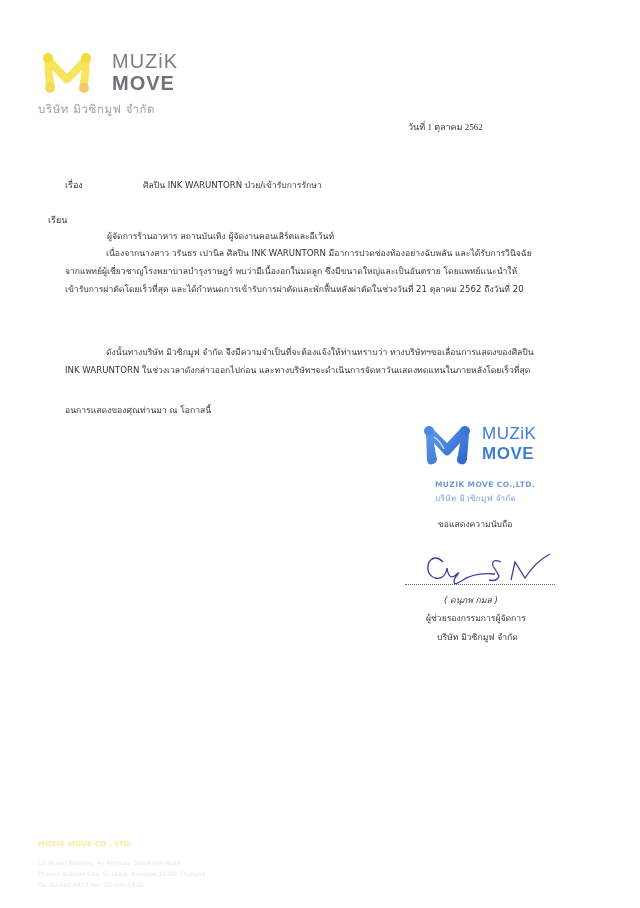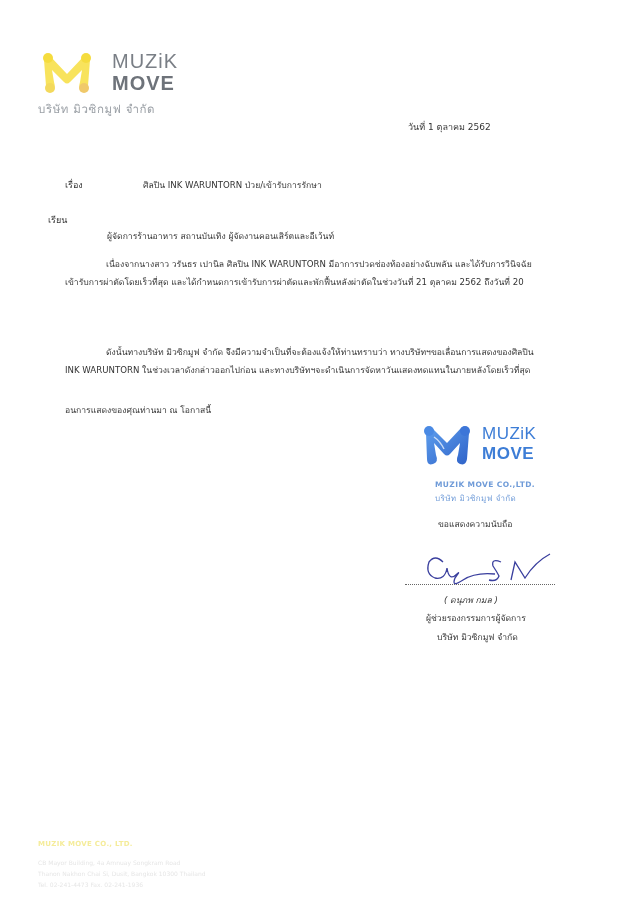--- a/index.html
+++ b/index.html
@@ -11,32 +11,32 @@
     .abs { position: absolute; }
     .txt { font-size: 8.6px; line-height: 17px; white-space: nowrap; color: #333; }
 
     
     .logo-top { left: 38px; top: 50px; width: 180px; height: 70px; }
     .logo-top .mark { position: absolute; left: 0; top: 2px; width: 58px; height: 42px; }
     .logo-top .w1 { position: absolute; left: 74px; top: 0px; font-size: 20px; letter-spacing: 1px; color: #7a7f86; font-family: "Liberation Sans", sans-serif; }
     .logo-top .w2 { position: absolute; left: 74px; top: 22px; font-size: 20px; font-weight: bold; letter-spacing: 1px; color: #6e737a; font-family: "Liberation Sans", sans-serif; }
     .logo-top .th { position: absolute; left: 0px; top: 50px; font-size: 11.5px; letter-spacing: 0.6px; color: #9ba0a6; }
 
-    .date { left: 408px; top: 119px; font-size: 9px; }
+    .date { left: 408px; top: 119px; font-size: 9px; font-family: Liberation Serif, serif; }
 
     .label { font-size: 9px; }
     .subject-label { left: 65px; top: 177px; }
     .subject-value { left: 107px; top: 177px; margin-left: 36px; }
     .to-label { left: 48px; top: 212px; }
     .to-value { left: 107px; top: 228px; }
 
     .para { left: 65px; width: 520px; }
     .para .line { font-size: 8.6px; line-height: 18px; white-space: nowrap; color: #333; }
     .para .indent { padding-left: 41px; }
-    .p1 { top: 255px; }
+    .p1 { top: 244px; }
     .p2 { top: 343px; }
     .p3 { top: 401px; }
 
     
     .logo-stamp { left: 420px; top: 423px; width: 130px; height: 80px; }
     .logo-stamp .mark { position: absolute; left: 0; top: 0; width: 55px; height: 45px; }
     .logo-stamp .w1 { position: absolute; left: 62px; top: 1px; font-size: 17px; color: #3d7dd6; letter-spacing: 0.5px; font-family: "Liberation Sans", sans-serif; }
     .logo-stamp .w2 { position: absolute; left: 62px; top: 21px; font-size: 17px; font-weight: bold; color: #3d7dd6; letter-spacing: 0.5px; font-family: "Liberation Sans", sans-serif; }
     .stamp-en { left: 435px; top: 480px; font-size: 7.5px; font-weight: bold; color: #6f9bd8; letter-spacing: 0.4px; }
     .stamp-th { left: 435px; top: 492px; font-size: 8px; color: #6f9bd8; letter-spacing: 0.4px; }
@@ -73,20 +73,21 @@
 
 <div class="abs txt date">วันที่ 1 ตุลาคม 2562</div>
 
 <div class="abs txt label subject-label">เรื่อง</div>
 <div class="abs txt subject-value">ศิลปิน INK WARUNTORN ป่วย/เข้ารับการรักษา</div>
 <div class="abs txt label to-label">เรียน</div>
 <div class="abs txt to-value">ผู้จัดการร้านอาหาร สถานบันเทิง ผู้จัดงานคอนเสิร์ตและอีเว้นท์</div>
 
 <div class="abs para p1">
   <div class="line indent">เนื่องจากนางสาว วรันธร เปานิล ศิลปิน INK WARUNTORN มีอาการปวดช่องท้องอย่างฉับพลัน และได้รับการวินิจฉัย</div>
+  <div class="line">จากแพทย์ผู้เชี่ยวชาญโรงพยาบาลบำรุงราษฎร์ พบว่ามีเนื้องอกในมดลูก ซึ่งมีขนาดใหญ่และเป็นอันตราย โดยแพทย์แนะนำให้</div>
   <div class="line">เข้ารับการผ่าตัดโดยเร็วที่สุด และได้กำหนดการเข้ารับการผ่าตัดและพักฟื้นหลังผ่าตัดในช่วงวันที่ 21 ตุลาคม 2562 ถึงวันที่ 20</div>
 </div>
 
 <div class="abs para p2">
   <div class="line indent">ดังนั้นทางบริษัท มิวซิกมูฟ จำกัด จึงมีความจำเป็นที่จะต้องแจ้งให้ท่านทราบว่า ทางบริษัทฯขอเลื่อนการแสดงของศิลปิน</div>
   <div class="line">INK WARUNTORN ในช่วงเวลาดังกล่าวออกไปก่อน และทางบริษัทฯจะดำเนินการจัดหาวันแสดงทดแทนในภายหลังโดยเร็วที่สุด</div>
 </div>
 
 <div class="abs para p3">
   <div class="line">อนการแสดงของศุณท่านมา ณ โอกาสนี้</div>

